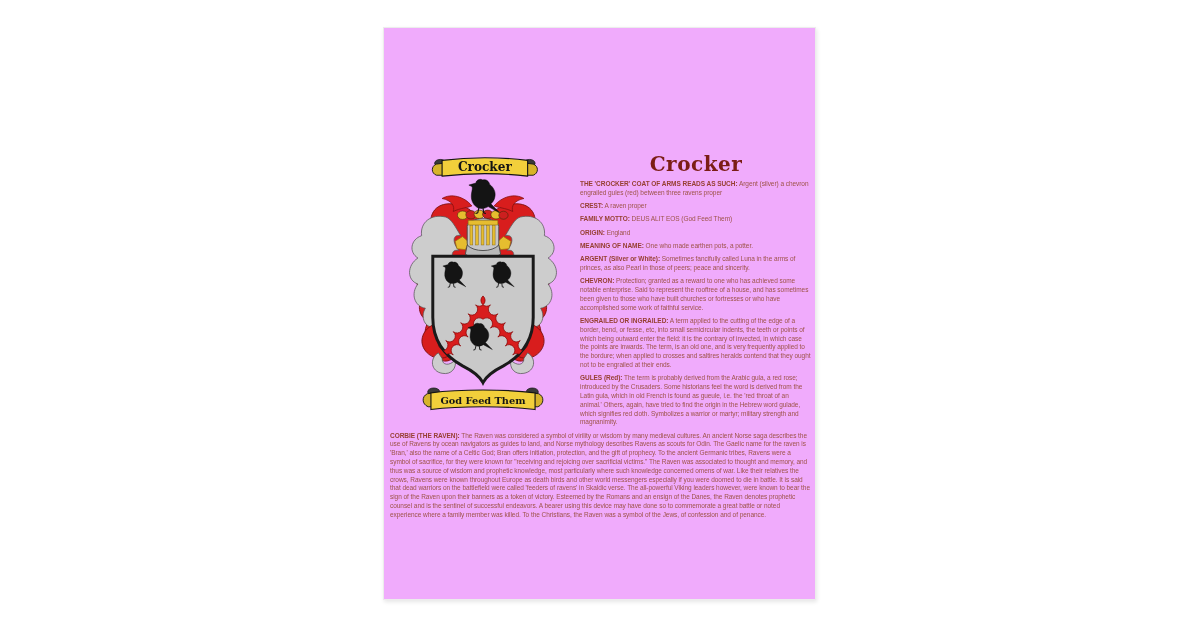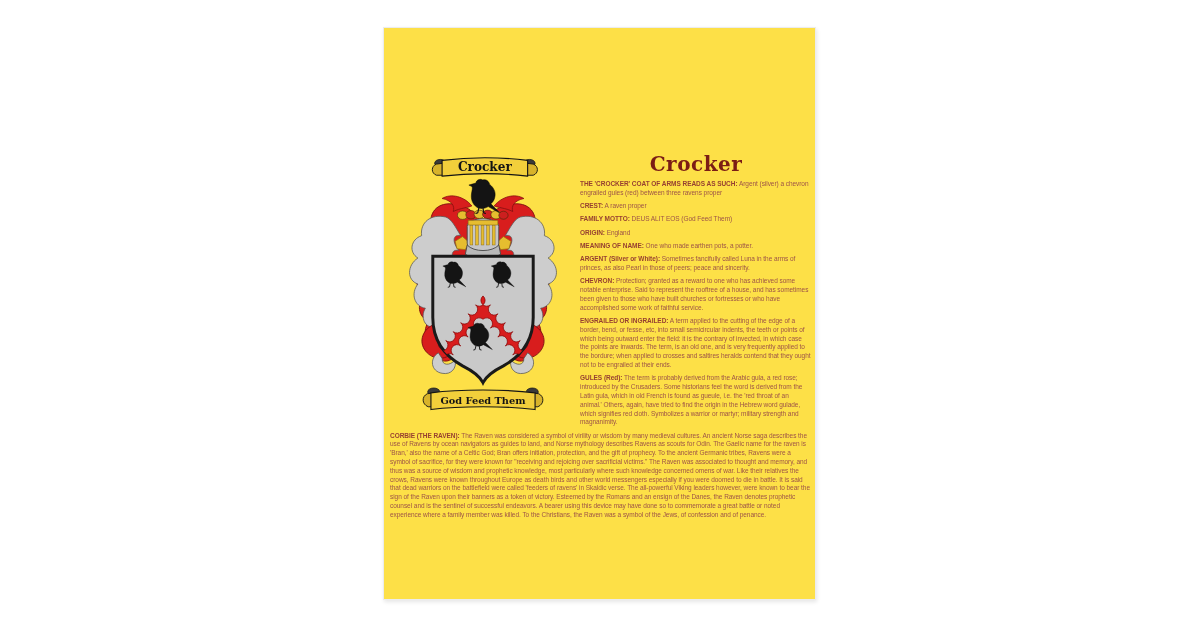--- a/index.html
+++ b/index.html
@@ -2,21 +2,21 @@
 <html><head>
 <meta charset="utf-8">
 <style>
   html,body{margin:0;padding:0;}
   body{
     width:1200px;height:630px;position:relative;overflow:hidden;
     background:#ffffff;font-family:"Liberation Sans",sans-serif;
   }
   .card{
     position:absolute;left:383px;top:27px;width:433px;height:573px;
-    background:#fde047;border:1px solid #ececec;box-sizing:border-box;
+    background:#f0abfc;border:1px solid #ececec;box-sizing:border-box;
     box-shadow:1px 2px 4px rgba(0,0,0,0.10);
   }
   .content{
     position:absolute;left:0;top:124px;right:0;
     padding:0 3px 0 6px;
   }
   .coa{
     float:left;width:186px;height:278px;margin-right:4px;
   }
   .coa svg{display:block;}

